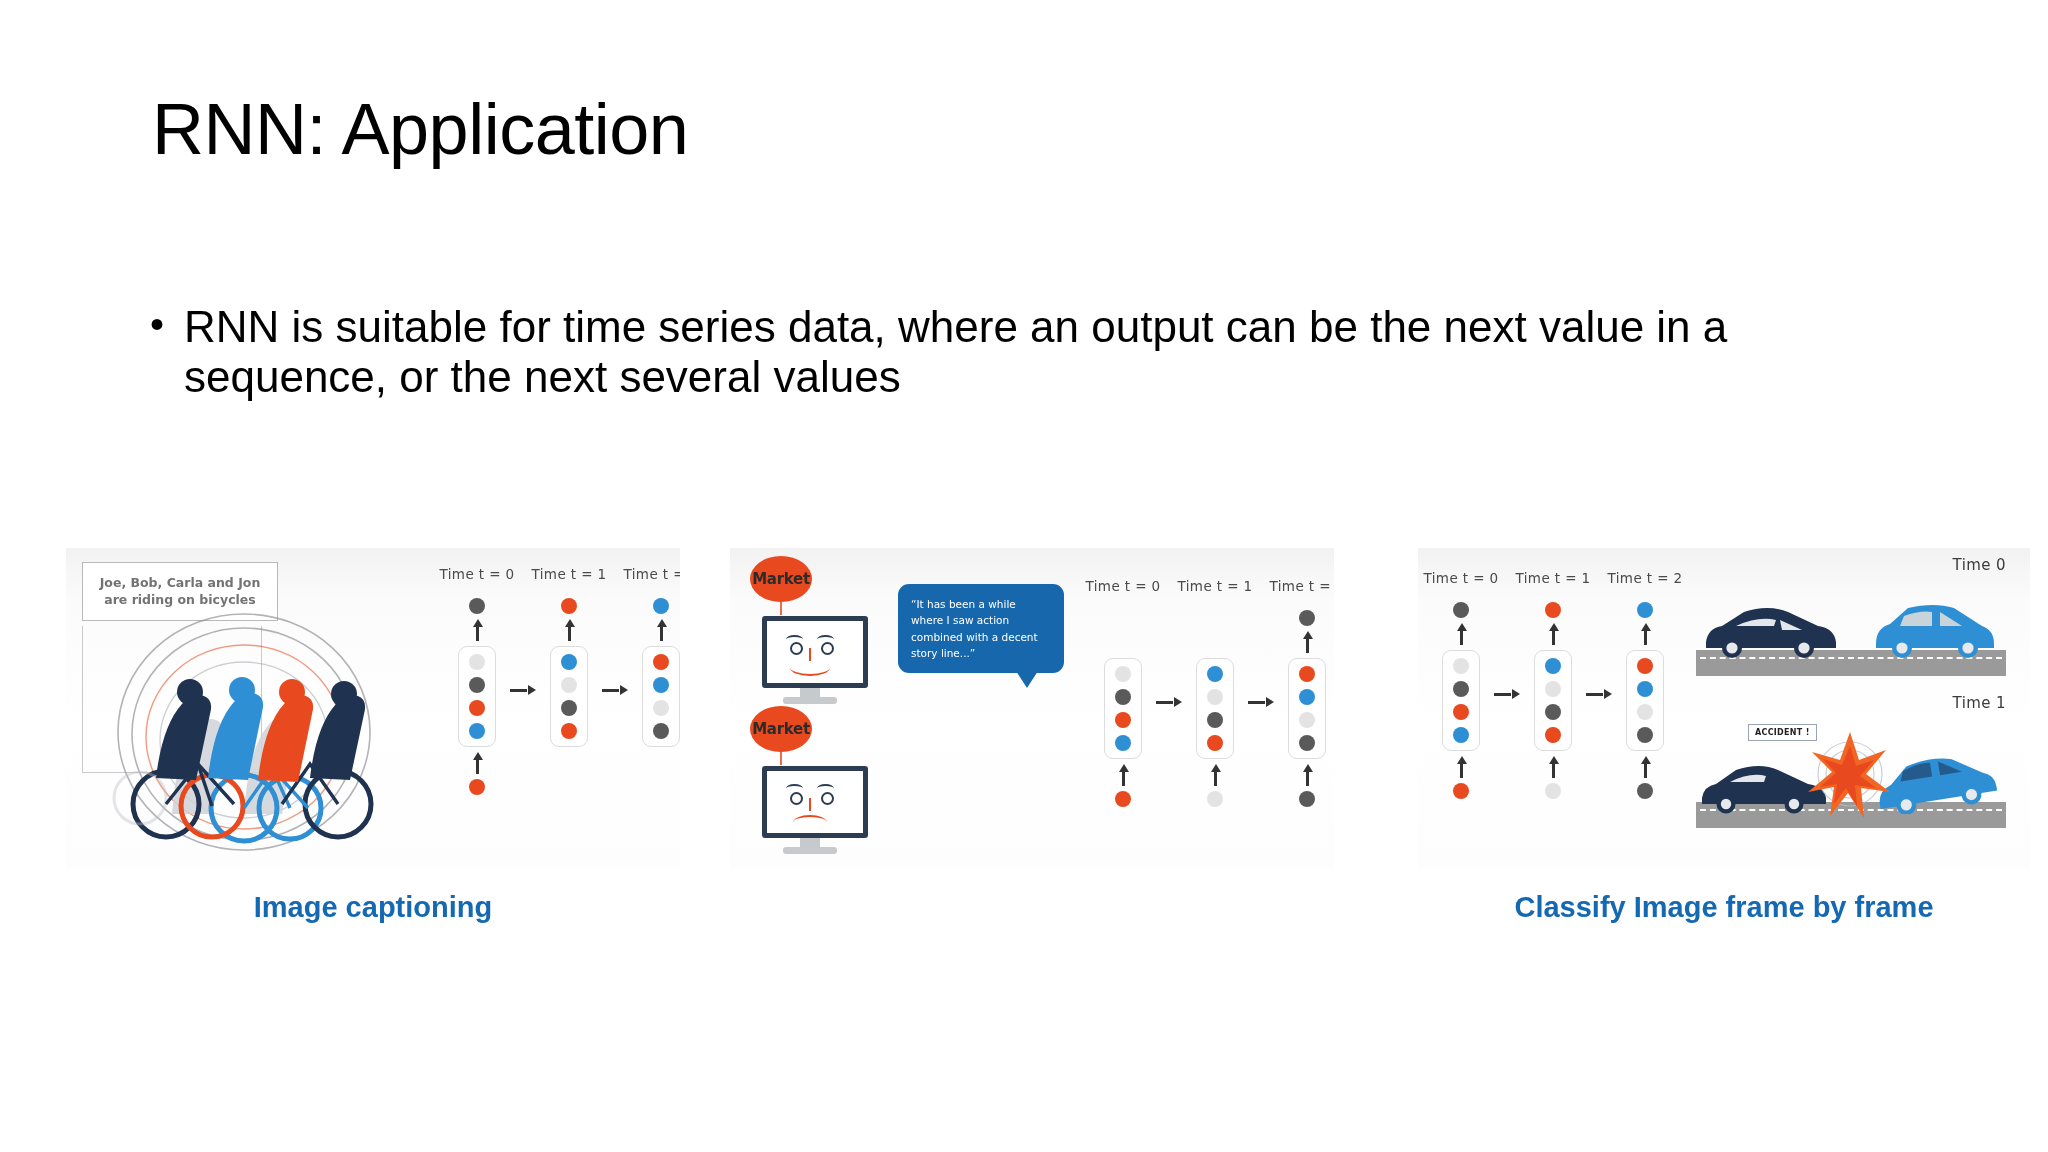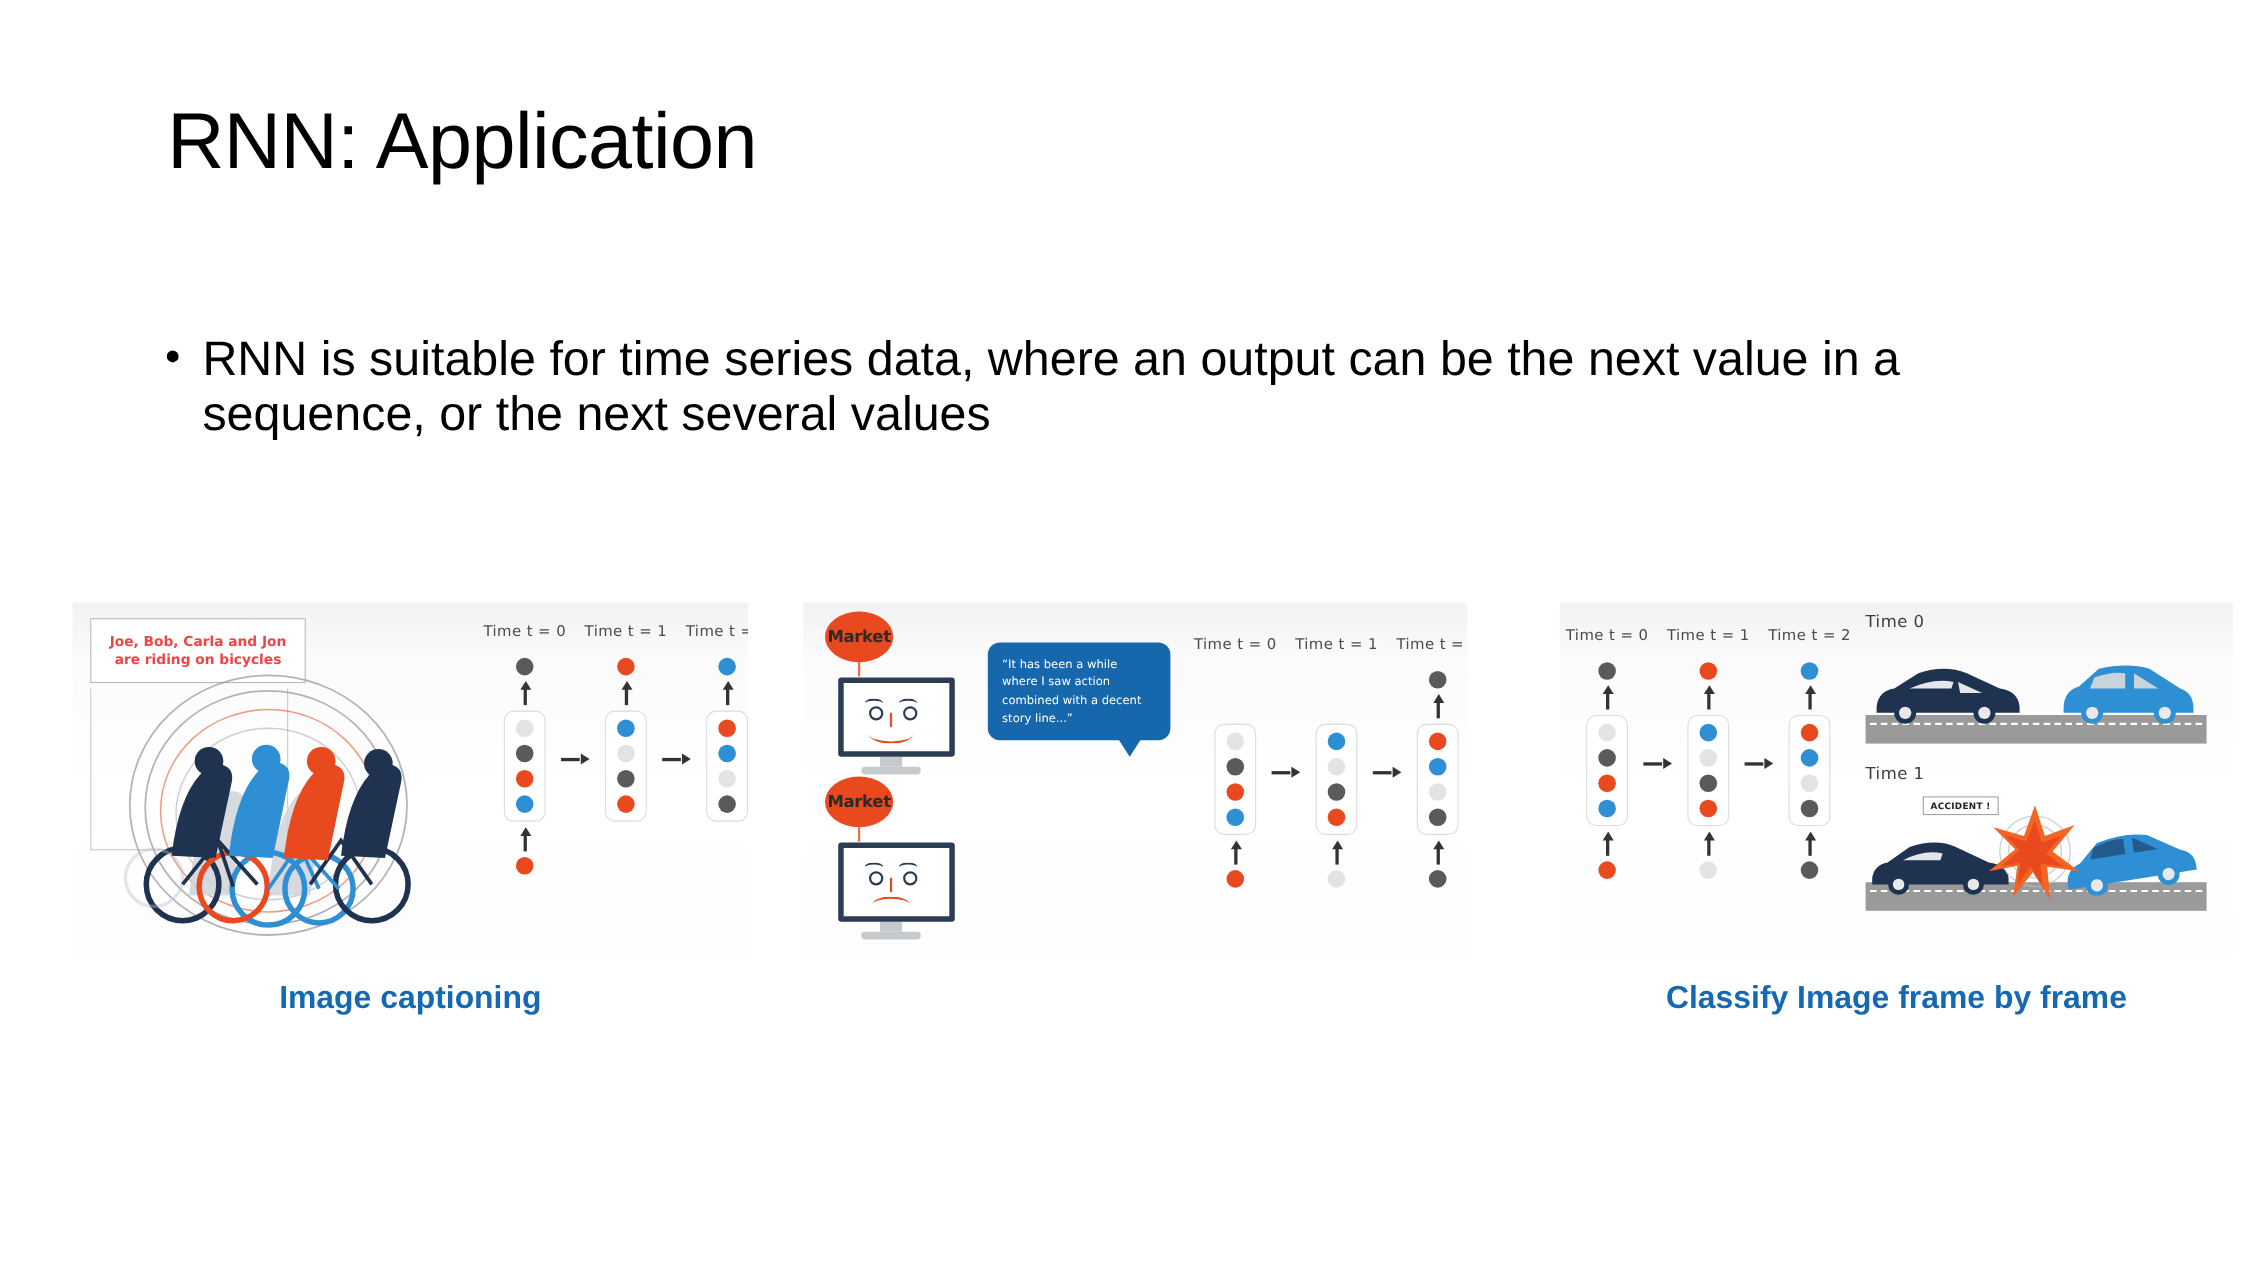--- a/index.html
+++ b/index.html
@@ -183,21 +183,21 @@
   .cap-box {
     position: absolute;
     left: 16px; top: 14px;
     width: 178px;
     border: 1px solid #b8b8b8;
     background: #fff;
     padding: 11px 8px;
     font-family: "DejaVu Sans", sans-serif;
     font-size: 12.5px;
     line-height: 1.38;
-    color: #ef4444;
+    color: #737373;
     text-align: center;
     font-weight: bold;
   }
   .cap-box-ext {
     position: absolute;
     left: 16px; top: 78px;
     width: 178px; height: 146px;
     border: 1px solid #c9c9c9;
     border-top: none;
     background: transparent;
@@ -294,21 +294,21 @@
     border-top: 2.6px solid #e8491e;
     border-radius: 50% 50% 0 0;
   }
 
   
   .scene { position: absolute; }
   .scene-label {
     font-family: "DejaVu Sans", sans-serif;
     font-size: 15px;
     color: #3b3b3b;
-    text-align: left;
+    text-align: right;
     letter-spacing: 0.4px;
   }
   .road {
     position: absolute;
     height: 26px;
     background: #9a9a9a;
     width: 100%;
   }
   .road::after {
     content: "";

